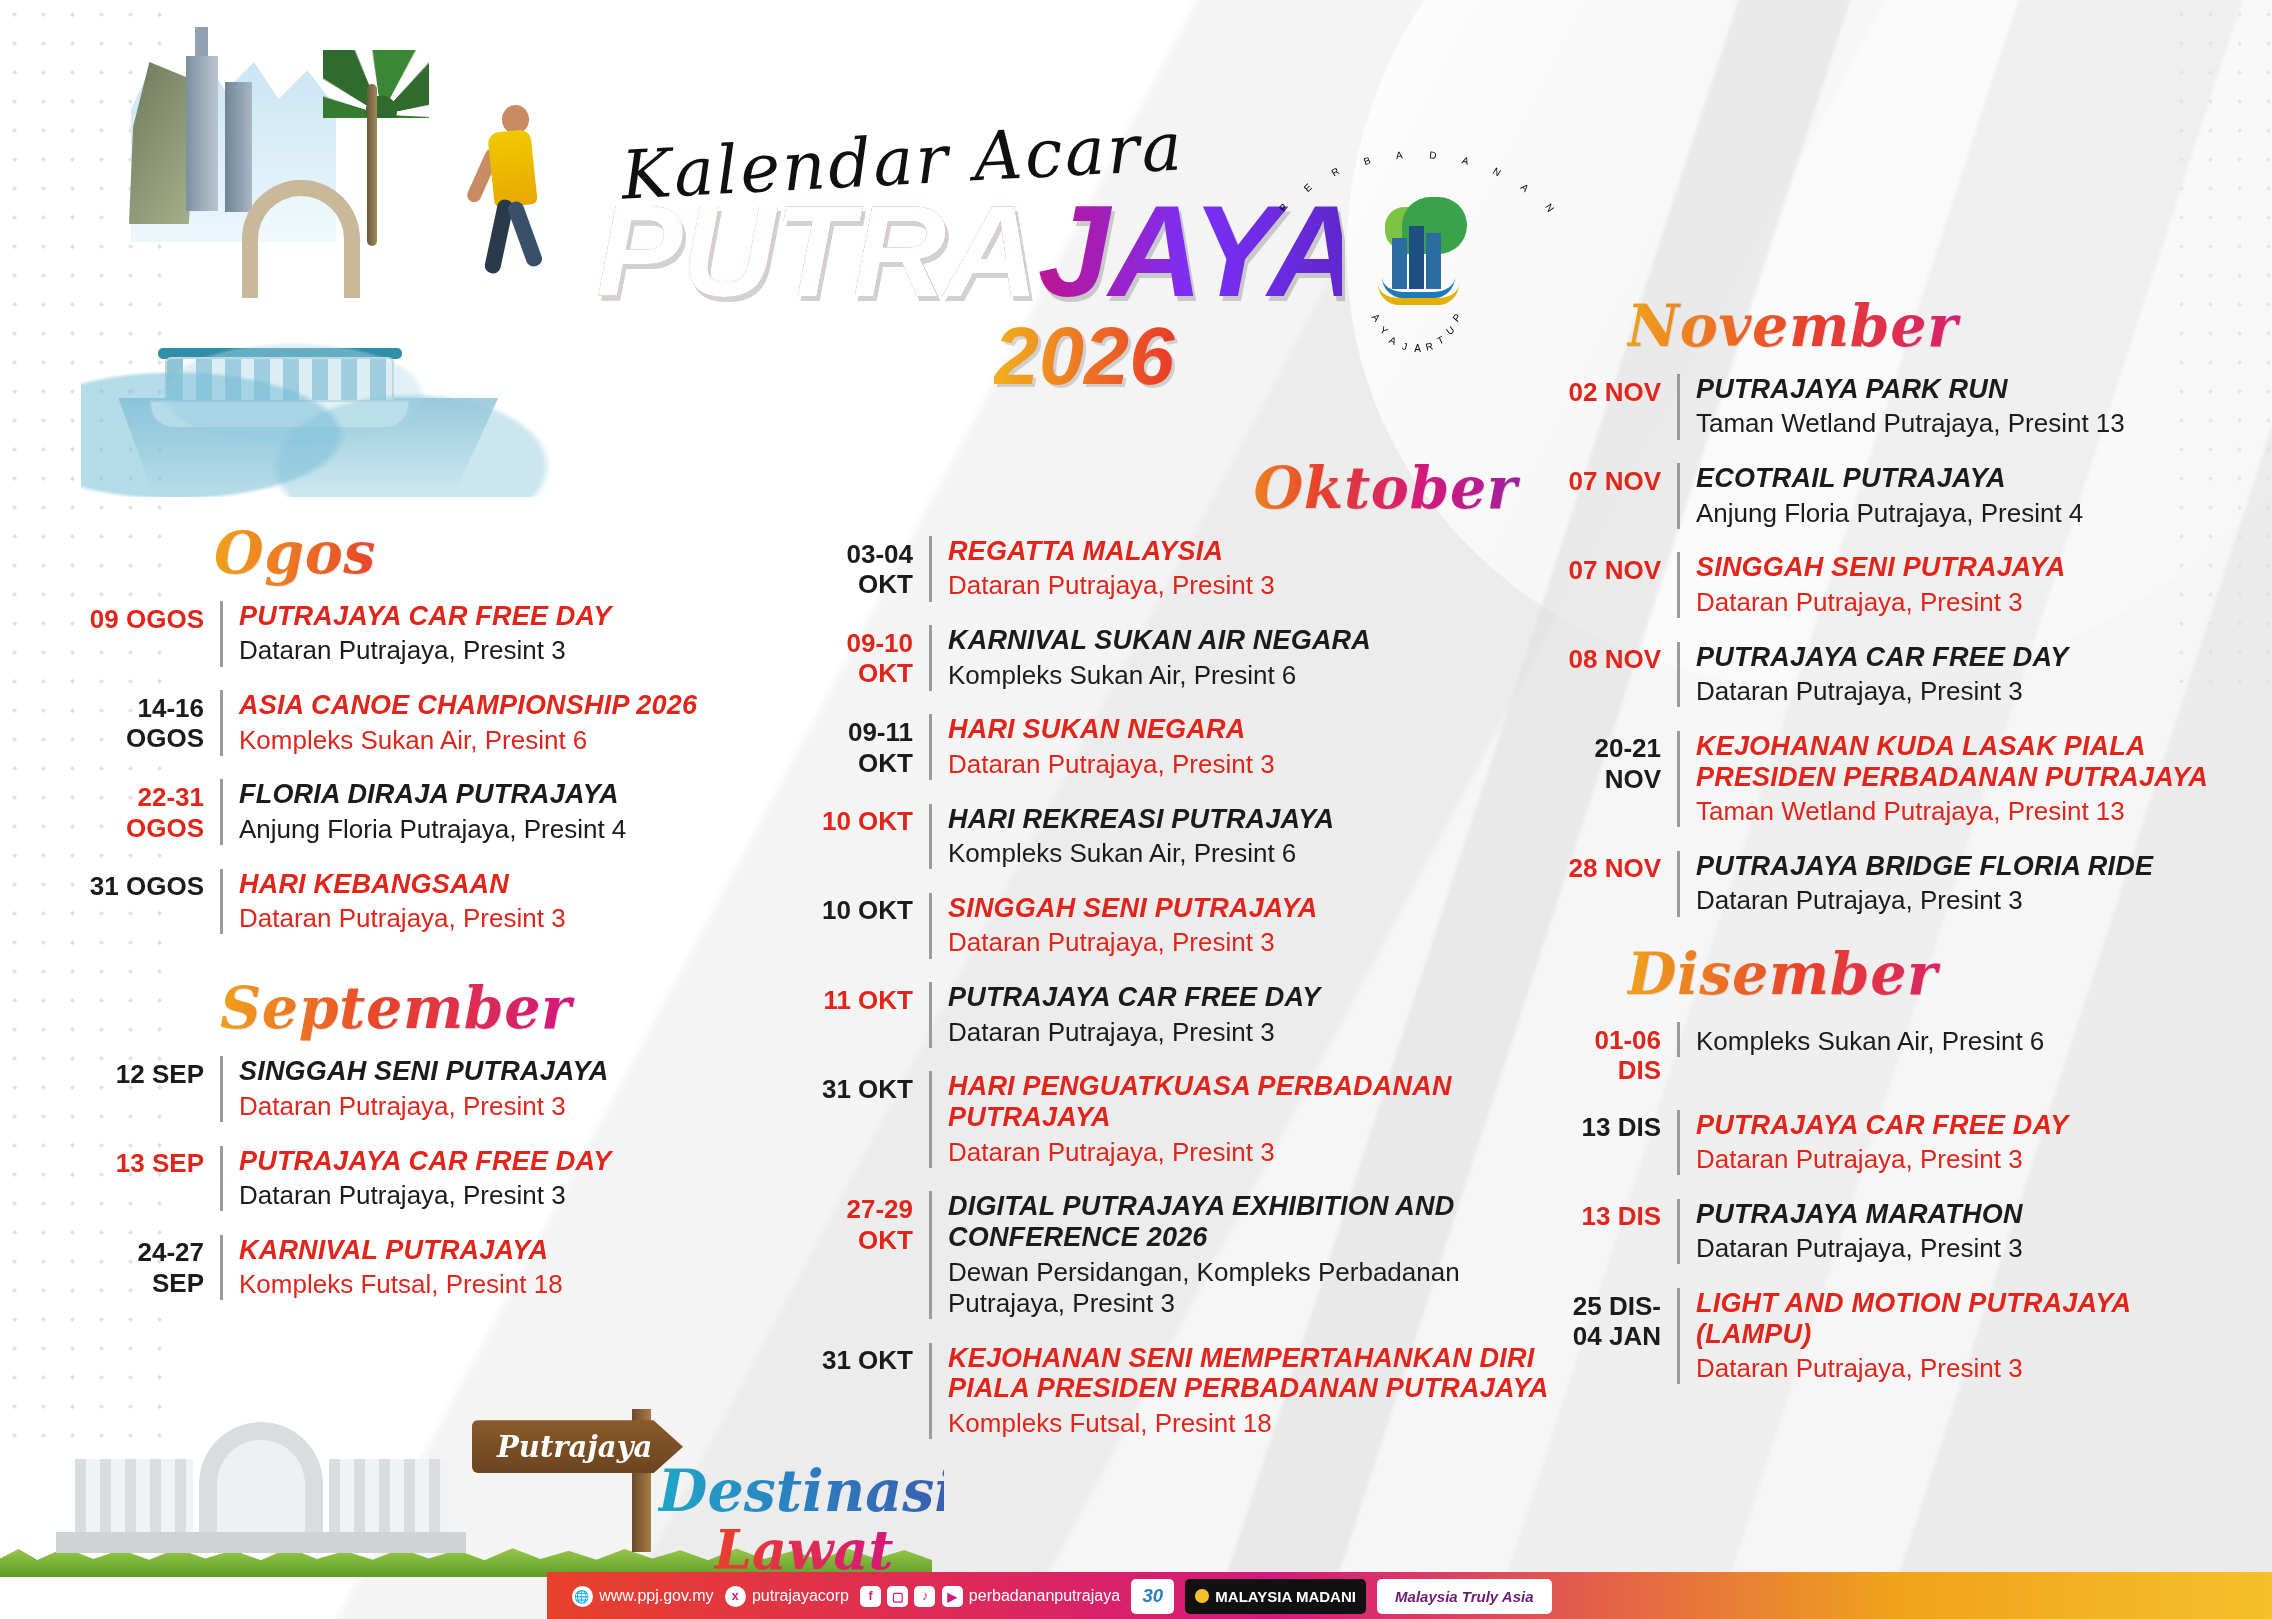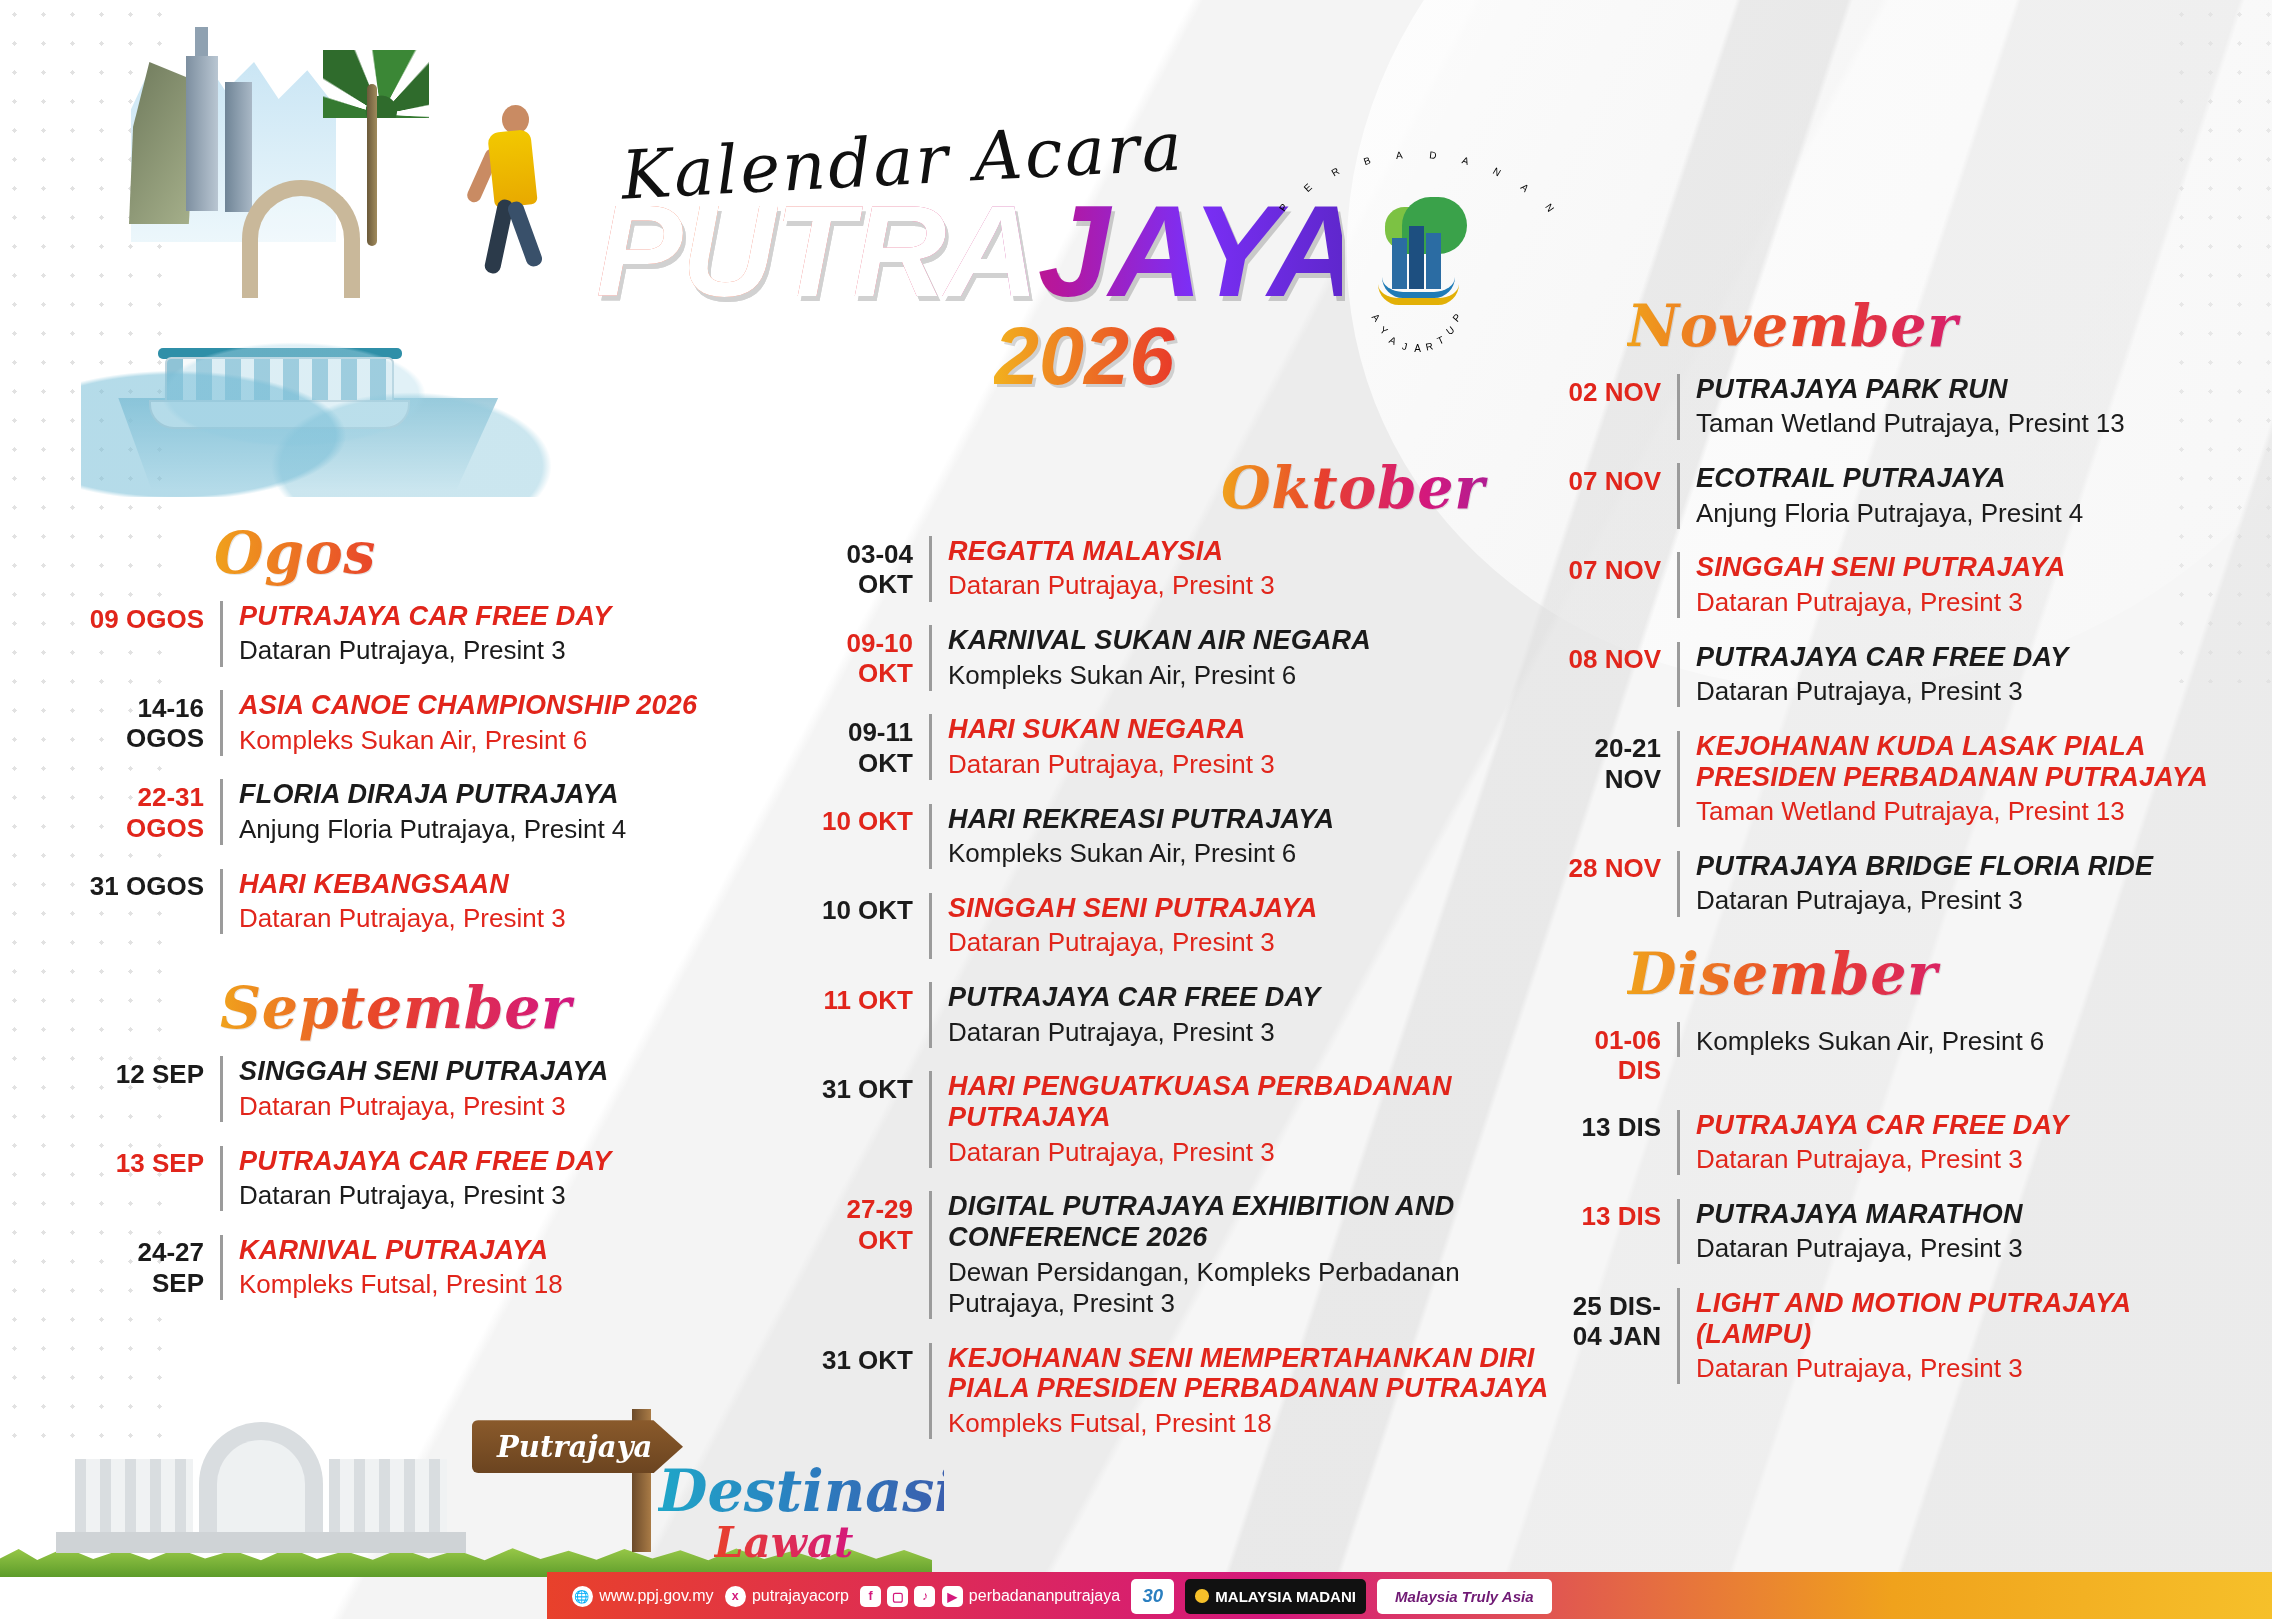--- a/index.html
+++ b/index.html
@@ -222,21 +222,21 @@
     font-style: italic;
     font-weight: bold;
     font-size: 57px;
     letter-spacing: 0.6px;
     background: linear-gradient(90deg,#f0a21c 0%, #e8412b 30%, #d4187c 62%, #8e24aa 100%);
     -webkit-background-clip: text; background-clip: text; color: transparent;
     filter: drop-shadow(1.2px 1.9px 0 rgba(0,0,0,.10));
   }
   .m-ogos      { margin-left: 149px; }
   .m-september { margin-left: 155px; }
-  .m-oktober   { margin-left: 435px; }
+  .m-oktober   { margin-left: 435px; text-align: center; }
   .m-november  { margin-left: 124px; }
   .m-disember  { margin-left: 124px; }
 
   .events { margin-top: 15px; }
   .event {
     display: flex;
     align-items: flex-start;
     margin-bottom: 23.6px;
   }
   .ev-date {
@@ -324,21 +324,21 @@
     font-family: "DejaVu Serif", serif;
     font-style: italic; font-weight: bold;
     font-size: 57px; line-height: .92;
     background: linear-gradient(90deg,#1fa6c8,#2b7fc0 50%,#3a5fae);
     -webkit-background-clip: text; background-clip: text; color: transparent;
   }
   .signpost .lawat {
     position: absolute; left: 242px; top: 109px;
     font-family: "DejaVu Serif", serif;
     font-style: italic; font-weight: bold;
-    font-size: 42px;
+    font-size: 54px;
     background: linear-gradient(90deg,#e8412b,#d4187c);
     -webkit-background-clip: text; background-clip: text; color: transparent;
   }
 
   .footer-bar {
     position: absolute; left: 547px; bottom: 0; width: 1726px; height: 48px;
     background: linear-gradient(90deg,#e8412b 0%, #d4187c 42%, #f0a21c 78%, #f6c02a 100%);
     display: flex; align-items: center; gap: 11.2px; padding-left: 25px;
     color: #fff; font-size: 16px;
   }

